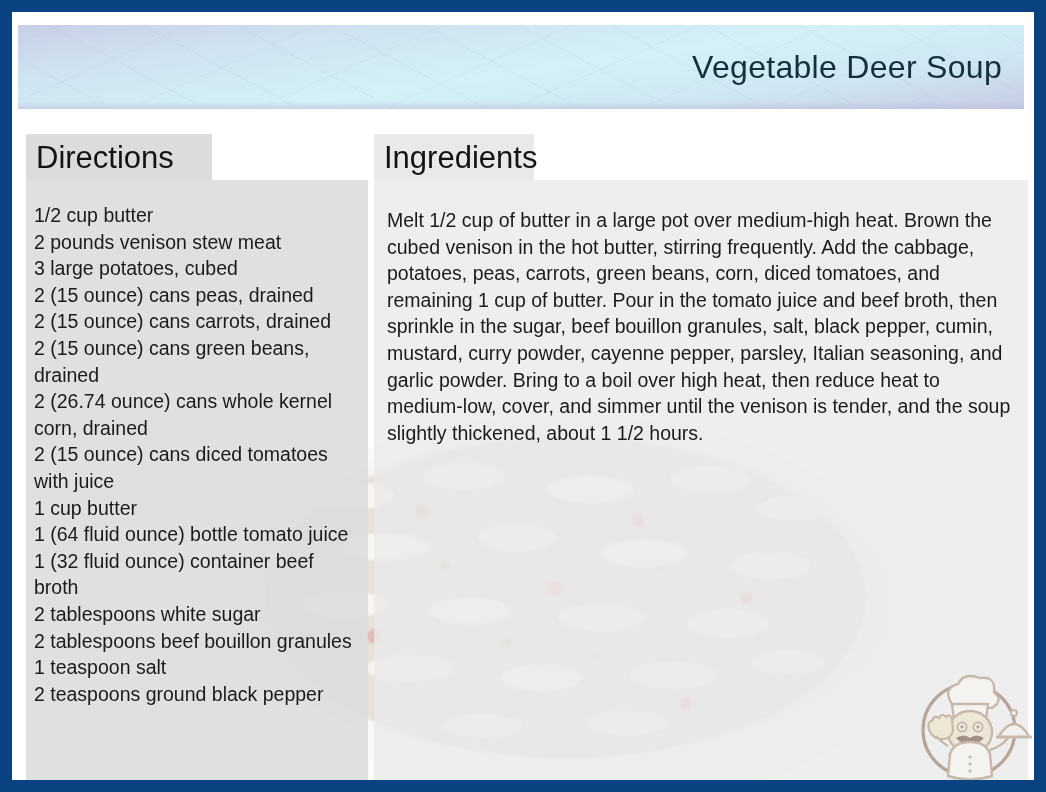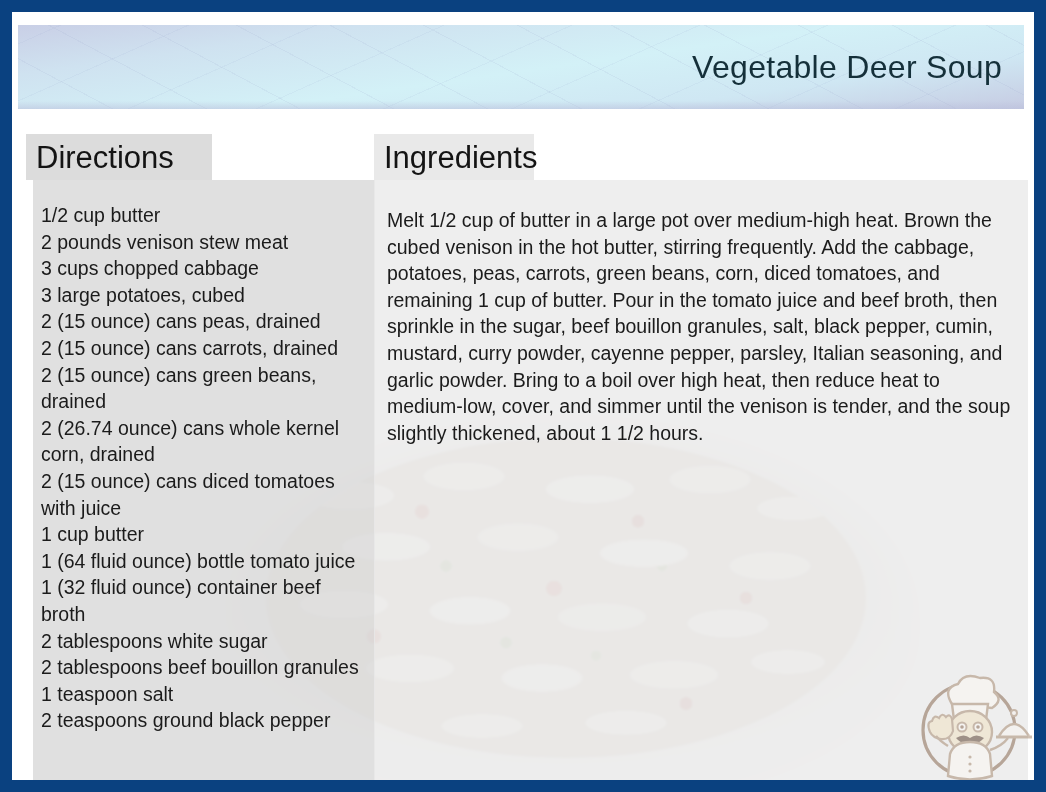--- a/index.html
+++ b/index.html
@@ -168,21 +168,20 @@
   #ingredients-panel .panel-tab {
     background: #dcdcdc;
     width: 186px;
   }
   #ingredients-panel .panel-body {
     top: 46px;
     width: 342px;
     height: 612px;
     background: rgba(220,220,220,0.88);
     padding: 22px 8px 0 8px;
-    margin-left: 7px;
   }
   .ingredient-line {
     font-size: 19.5px;
     line-height: 26.6px;
     color: #1b1b1b;
     white-space: normal;
   }
 
   
   #directions-panel {
@@ -236,21 +235,20 @@
     </div>
   </div>
 
   <div class="panel" id="ingredients-panel">
     <div class="panel-tab">
       <span class="panel-tab-title">Directions</span>
     </div>
     <div class="panel-body" id="ingredients-list">
         <div class="ingredient-line">1/2 cup butter</div>
         <div class="ingredient-line">2 pounds venison stew meat</div>
-        <div class="ingredient-line">3 cups chopped cabbage</div>
         <div class="ingredient-line">3 large potatoes, cubed</div>
         <div class="ingredient-line">2 (15 ounce) cans peas, drained</div>
         <div class="ingredient-line">2 (15 ounce) cans carrots, drained</div>
         <div class="ingredient-line">2 (15 ounce) cans green beans, drained</div>
         <div class="ingredient-line">2 (26.74 ounce) cans whole kernel corn, drained</div>
         <div class="ingredient-line">2 (15 ounce) cans diced tomatoes with juice</div>
         <div class="ingredient-line">1 cup butter</div>
         <div class="ingredient-line">1 (64 fluid ounce) bottle tomato juice</div>
         <div class="ingredient-line">1 (32 fluid ounce) container beef broth</div>
         <div class="ingredient-line">2 tablespoons white sugar</div>

